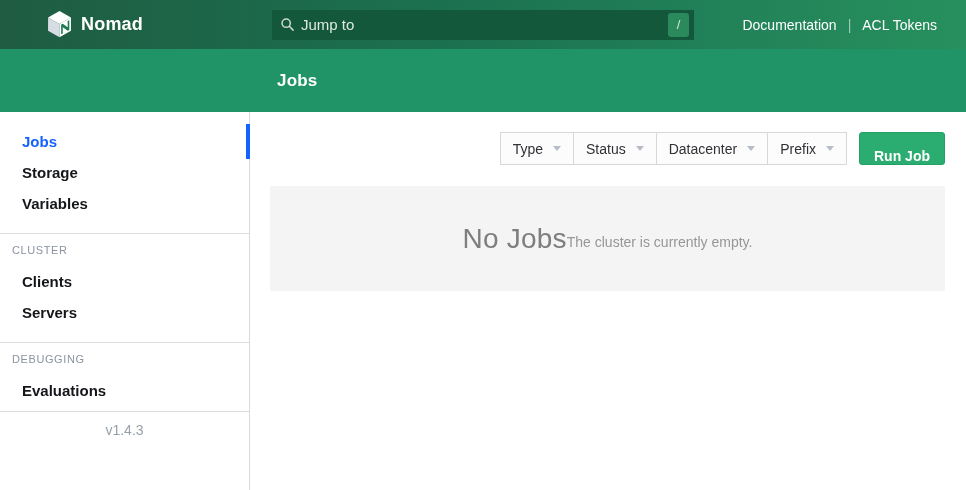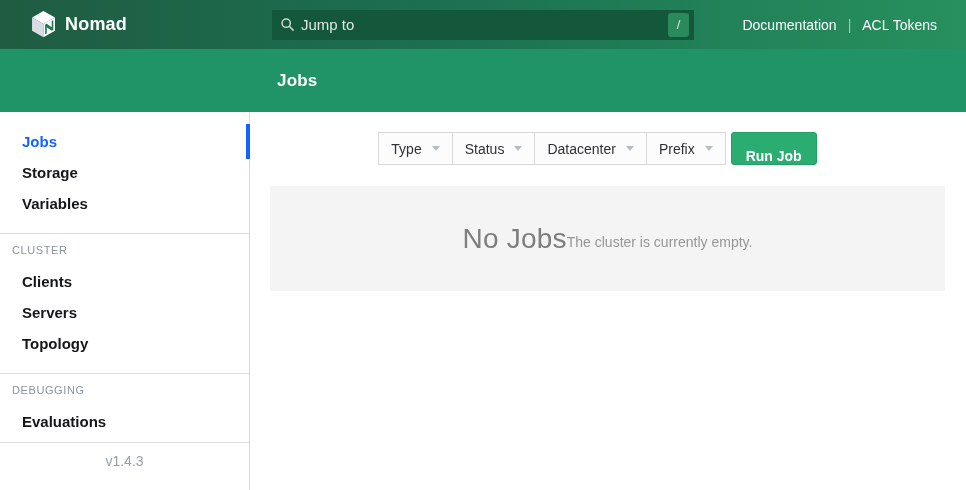--- a/index.html
+++ b/index.html
@@ -17,21 +17,21 @@
     flex: 0 0 49px;
     background: linear-gradient(90deg, #1f5c42 0%, #1b7050 45%, #27905e 100%);
     display: flex;
     align-items: center;
   }
   .brand {
     width: 250px;
     flex: 0 0 250px;
     display: flex;
     align-items: center;
-    padding-left: 31px;
+    padding-left: 47px;
     cursor: pointer;
   }
   .logo { width: 25px; height: 27px; display: inline-flex; margin-right: 9px; }
   .brand-text {
     color: #ffffff;
     font-size: 18px;
     font-weight: 700;
     letter-spacing: 0.2px;
   }
   .search {
@@ -155,24 +155,24 @@
     align-items: center;
     justify-content: center;
     font-size: 14px;
     color: #98a0a9;
   }
 
   
   .main { flex: 1 1 auto; background: #ffffff; min-width: 0; }
   .toolbar {
     display: flex;
-    justify-content: center;
+    justify-content: flex-end;
     align-items: center;
     padding: 20px 21px 0 0;
-    gap: 5px;
+    gap: 12px;
   }
   .filter-group { display: flex; }
   .filter {
     height: 33px;
     display: flex;
     align-items: center;
     gap: 10px;
     padding: 0 12px;
     background: #fcfcfc;
     border: 1px solid #d8d8d8;
@@ -279,23 +279,20 @@
       </ul>
 
       <div class="divider"></div>
       <div class="section-label">CLUSTER</div>
       <ul class="section-items">
         <li class="item">
           <span>Clients</span>
         </li>
         <li class="item">
           <span>Servers</span>
-        </li>
-        <li class="item">
-          <span>Topology</span>
         </li>
       </ul>
 
       <div class="divider"></div>
       <div class="section-label">DEBUGGING</div>
       <ul class="section-items">
         <li class="item">
           <span>Evaluations</span>
         </li>
       </ul>

